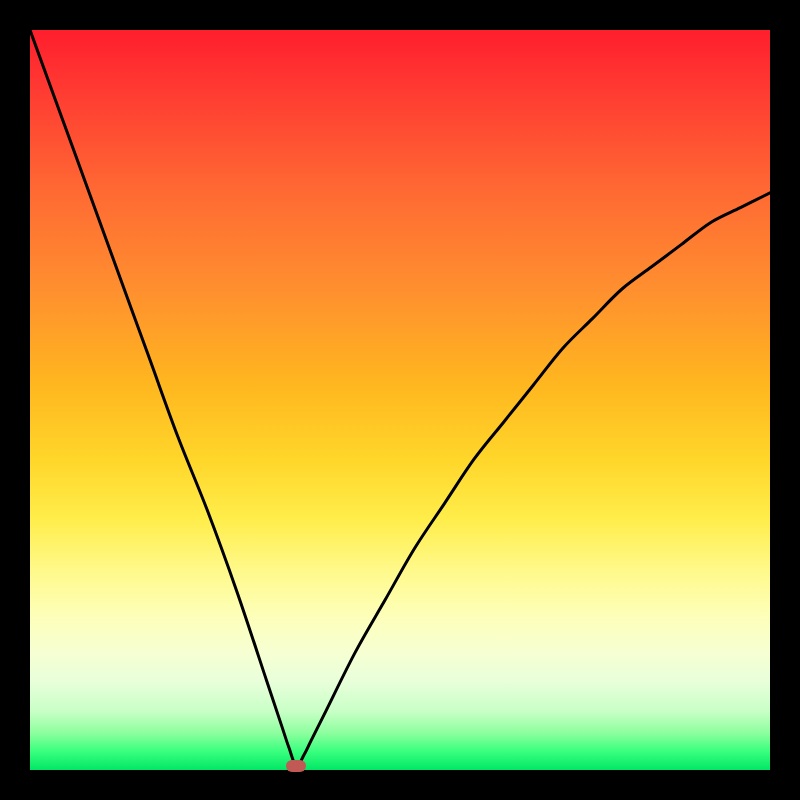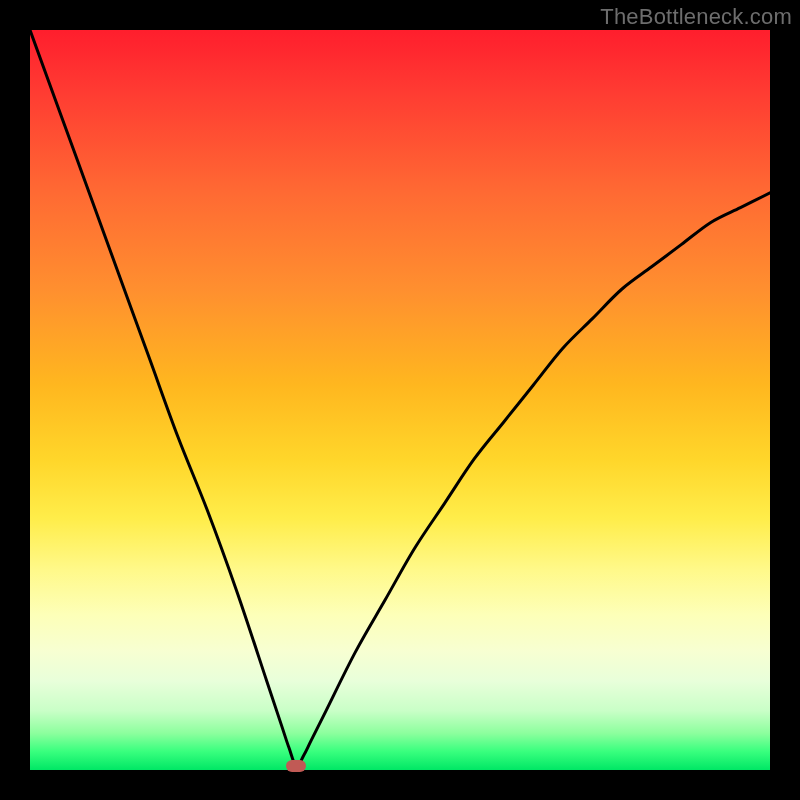--- a/index.html
+++ b/index.html
@@ -67,21 +67,20 @@
     width: 20px;
     height: 12px;
     background: #c15a55;
     border-radius: 6px;
   }
 </style>
 </head>
 <body>
 
 <div class="frame">
-  <div class="watermark">TheBottleneck.com</div>
 
   <div class="plot">
     <svg class="curve-svg" viewBox="0 0 740 740" preserveAspectRatio="none">
       <path fill="none" stroke="#000" stroke-width="3" stroke-linecap="round" d="M 0.0 0.0 C 4.9 13.6, 19.7 54.3, 29.6 81.4 C 39.5 108.5, 49.3 135.7, 59.2 162.8 C 69.1 189.9, 78.9 217.1, 88.8 244.2 C 98.7 271.3, 108.5 298.5, 118.4 325.6 C 128.3 352.7, 138.1 381.1, 148.0 407.0 C 157.9 432.9, 167.7 455.1, 177.6 481.0 C 187.5 506.9, 197.3 534.0, 207.2 562.4 C 217.1 590.8, 229.4 629.0, 236.8 651.2 C 244.2 673.4, 247.9 684.5, 251.6 695.6 C 255.3 706.7, 256.5 711.0, 259.0 717.8 C 261.5 724.6, 263.9 735.1, 266.4 736.3 C 268.9 737.5, 271.3 729.5, 273.8 725.2 C 276.3 720.9, 277.5 717.8, 281.2 710.4 C 284.9 703.0, 288.6 695.6, 296.0 680.8 C 303.4 666.0, 315.7 640.1, 325.6 621.6 C 335.5 603.1, 345.3 587.1, 355.2 569.8 C 365.1 552.5, 374.9 534.0, 384.8 518.0 C 394.7 502.0, 404.5 488.4, 414.4 473.6 C 424.3 458.8, 434.1 442.8, 444.0 429.2 C 453.9 415.6, 463.7 404.5, 473.6 392.2 C 483.5 379.9, 493.3 367.5, 503.2 355.2 C 513.1 342.9, 522.9 329.3, 532.8 318.2 C 542.7 307.1, 552.5 298.5, 562.4 288.6 C 572.3 278.7, 582.1 267.6, 592.0 259.0 C 601.9 250.4, 611.7 244.2, 621.6 236.8 C 631.5 229.4, 641.3 222.0, 651.2 214.6 C 661.1 207.2, 670.9 198.6, 680.8 192.4 C 690.7 186.2, 700.5 182.5, 710.4 177.6 C 720.3 172.7, 735.1 165.3, 740.0 162.8" id="curvePath"></path>
     </svg>
     <div class="marker" id="minMarker" style="left: 256.4px; top: 730.3px;"></div>
   </div>
 </div>
 
 </body></html>

